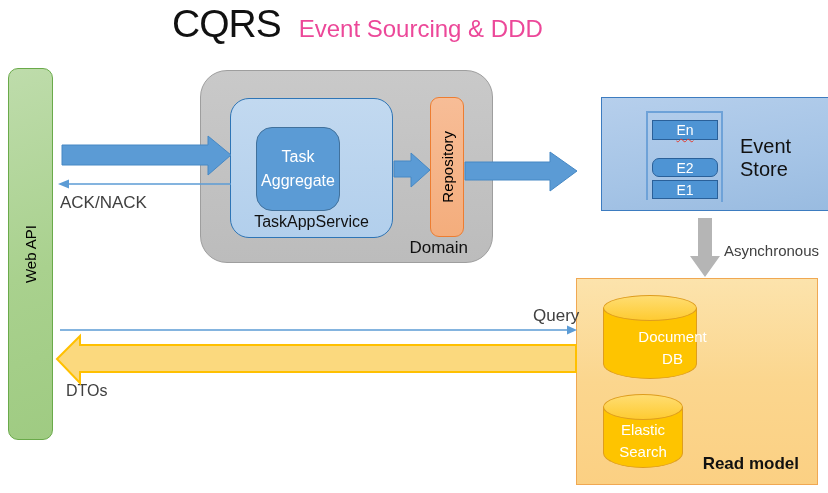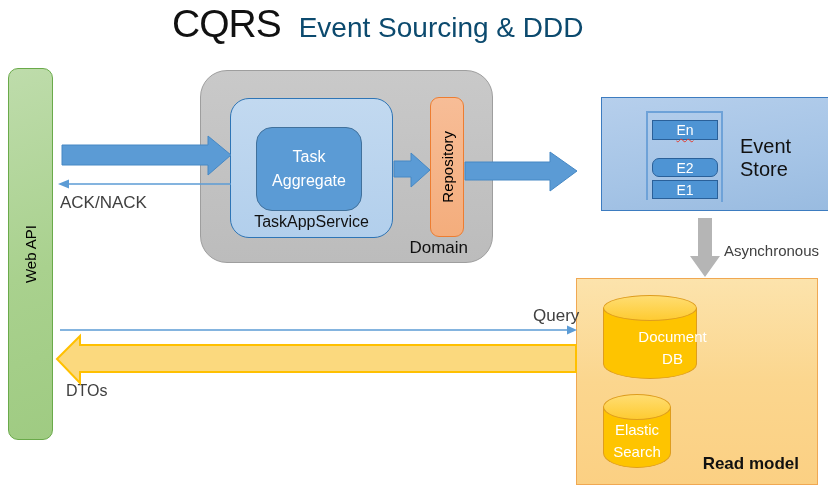--- a/index.html
+++ b/index.html
@@ -7,21 +7,21 @@
   body { font-family:"Liberation Sans", sans-serif; }
   #canvas {
     position:relative; width:828px; height:493px; background:#ffffff;
     overflow:hidden; color:#1a1a1a;
   }
   .abs { position:absolute; }
 
   
   #title { left:172px; top:2px; display:flex; align-items:baseline; gap:18px; white-space:nowrap; }
   #title .big { font-size:39px; letter-spacing:-1px; color:#111; }
-  #title .small { font-size:28px; color:#0c4a6e; }
+  #title .small { font-size:24px; color:#ec4899; }
 
   
   #web-api {
     left:8px; top:68px; width:45px; height:372px; border-radius:10px;
     background:linear-gradient(160deg,#bedcab 0%,#a9d18e 55%,#9fcb82 100%);
     border:1.5px solid #6aaa4a;
     display:flex; align-items:center; justify-content:center;
   }
   .vtext { writing-mode:vertical-rl; transform:rotate(180deg); font-size:15px; color:#000; }
 
@@ -36,21 +36,21 @@
   
   #task-app-service {
     left:230px; top:98px; width:163px; height:140px; border-radius:19px;
     background:linear-gradient(180deg,#c2d9f0,#b2cfec);
     border:1.5px solid #2e75b6;
   }
   #task-app-service-label { position:absolute; left:0; right:0; bottom:6px; text-align:center; font-size:16px; color:#111; }
 
   
   #task-aggregate {
-    left:256px; top:127px; width:106px; height:84px; border-radius:16px;
+    left:256px; top:127px; width:84px; height:84px; border-radius:16px;
     background:#5b9bd5; border:1.5px solid #41719c;
     display:flex; align-items:center; justify-content:center; text-align:center;
     color:#ffffff; font-size:16px; line-height:1.5;
   }
   #task-aggregate span { width:90px; }
 
   
   #repository {
     left:430px; top:97px; width:34px; height:140px; border-radius:9px;
     background:linear-gradient(180deg,#f7bd97,#f4ad7c);
@@ -96,21 +96,21 @@
     background:#fec400; border:1.5px solid #de9d1e; border-top:none;
     border-radius:0 0 50% 50% / 0 0 15px 15px;
   }
   .cyl-label {
     position:absolute; left:0; right:0; top:32px; z-index:3;
     display:flex; align-items:center; justify-content:center; text-align:center;
     color:#ffffff; font-size:15px; line-height:1.5;
   }
   #document-db { left:603px; top:295px; width:94px; height:84px; }
   #document-db .cyl-label { top:30px; bottom:8px;padding-left:45px; }
-  #elastic-search { left:603px; top:394px; width:68px; height:74px; }
+  #elastic-search { left:603px; top:394px; width:80px; height:74px; }
   #elastic-search .cyl-label { top:24px; bottom:4px; }
 
   
   .edge-label { color:#404040; white-space:nowrap; }
   #label-ack  { left:60px;  top:193px; font-size:17px; }
   #label-query{ left:533px; top:306px; font-size:17px; }
   #label-dtos { left:66px;  top:382px; font-size:16px; }
   #label-async{ left:724px; top:242px; font-size:15px; }
 
   

